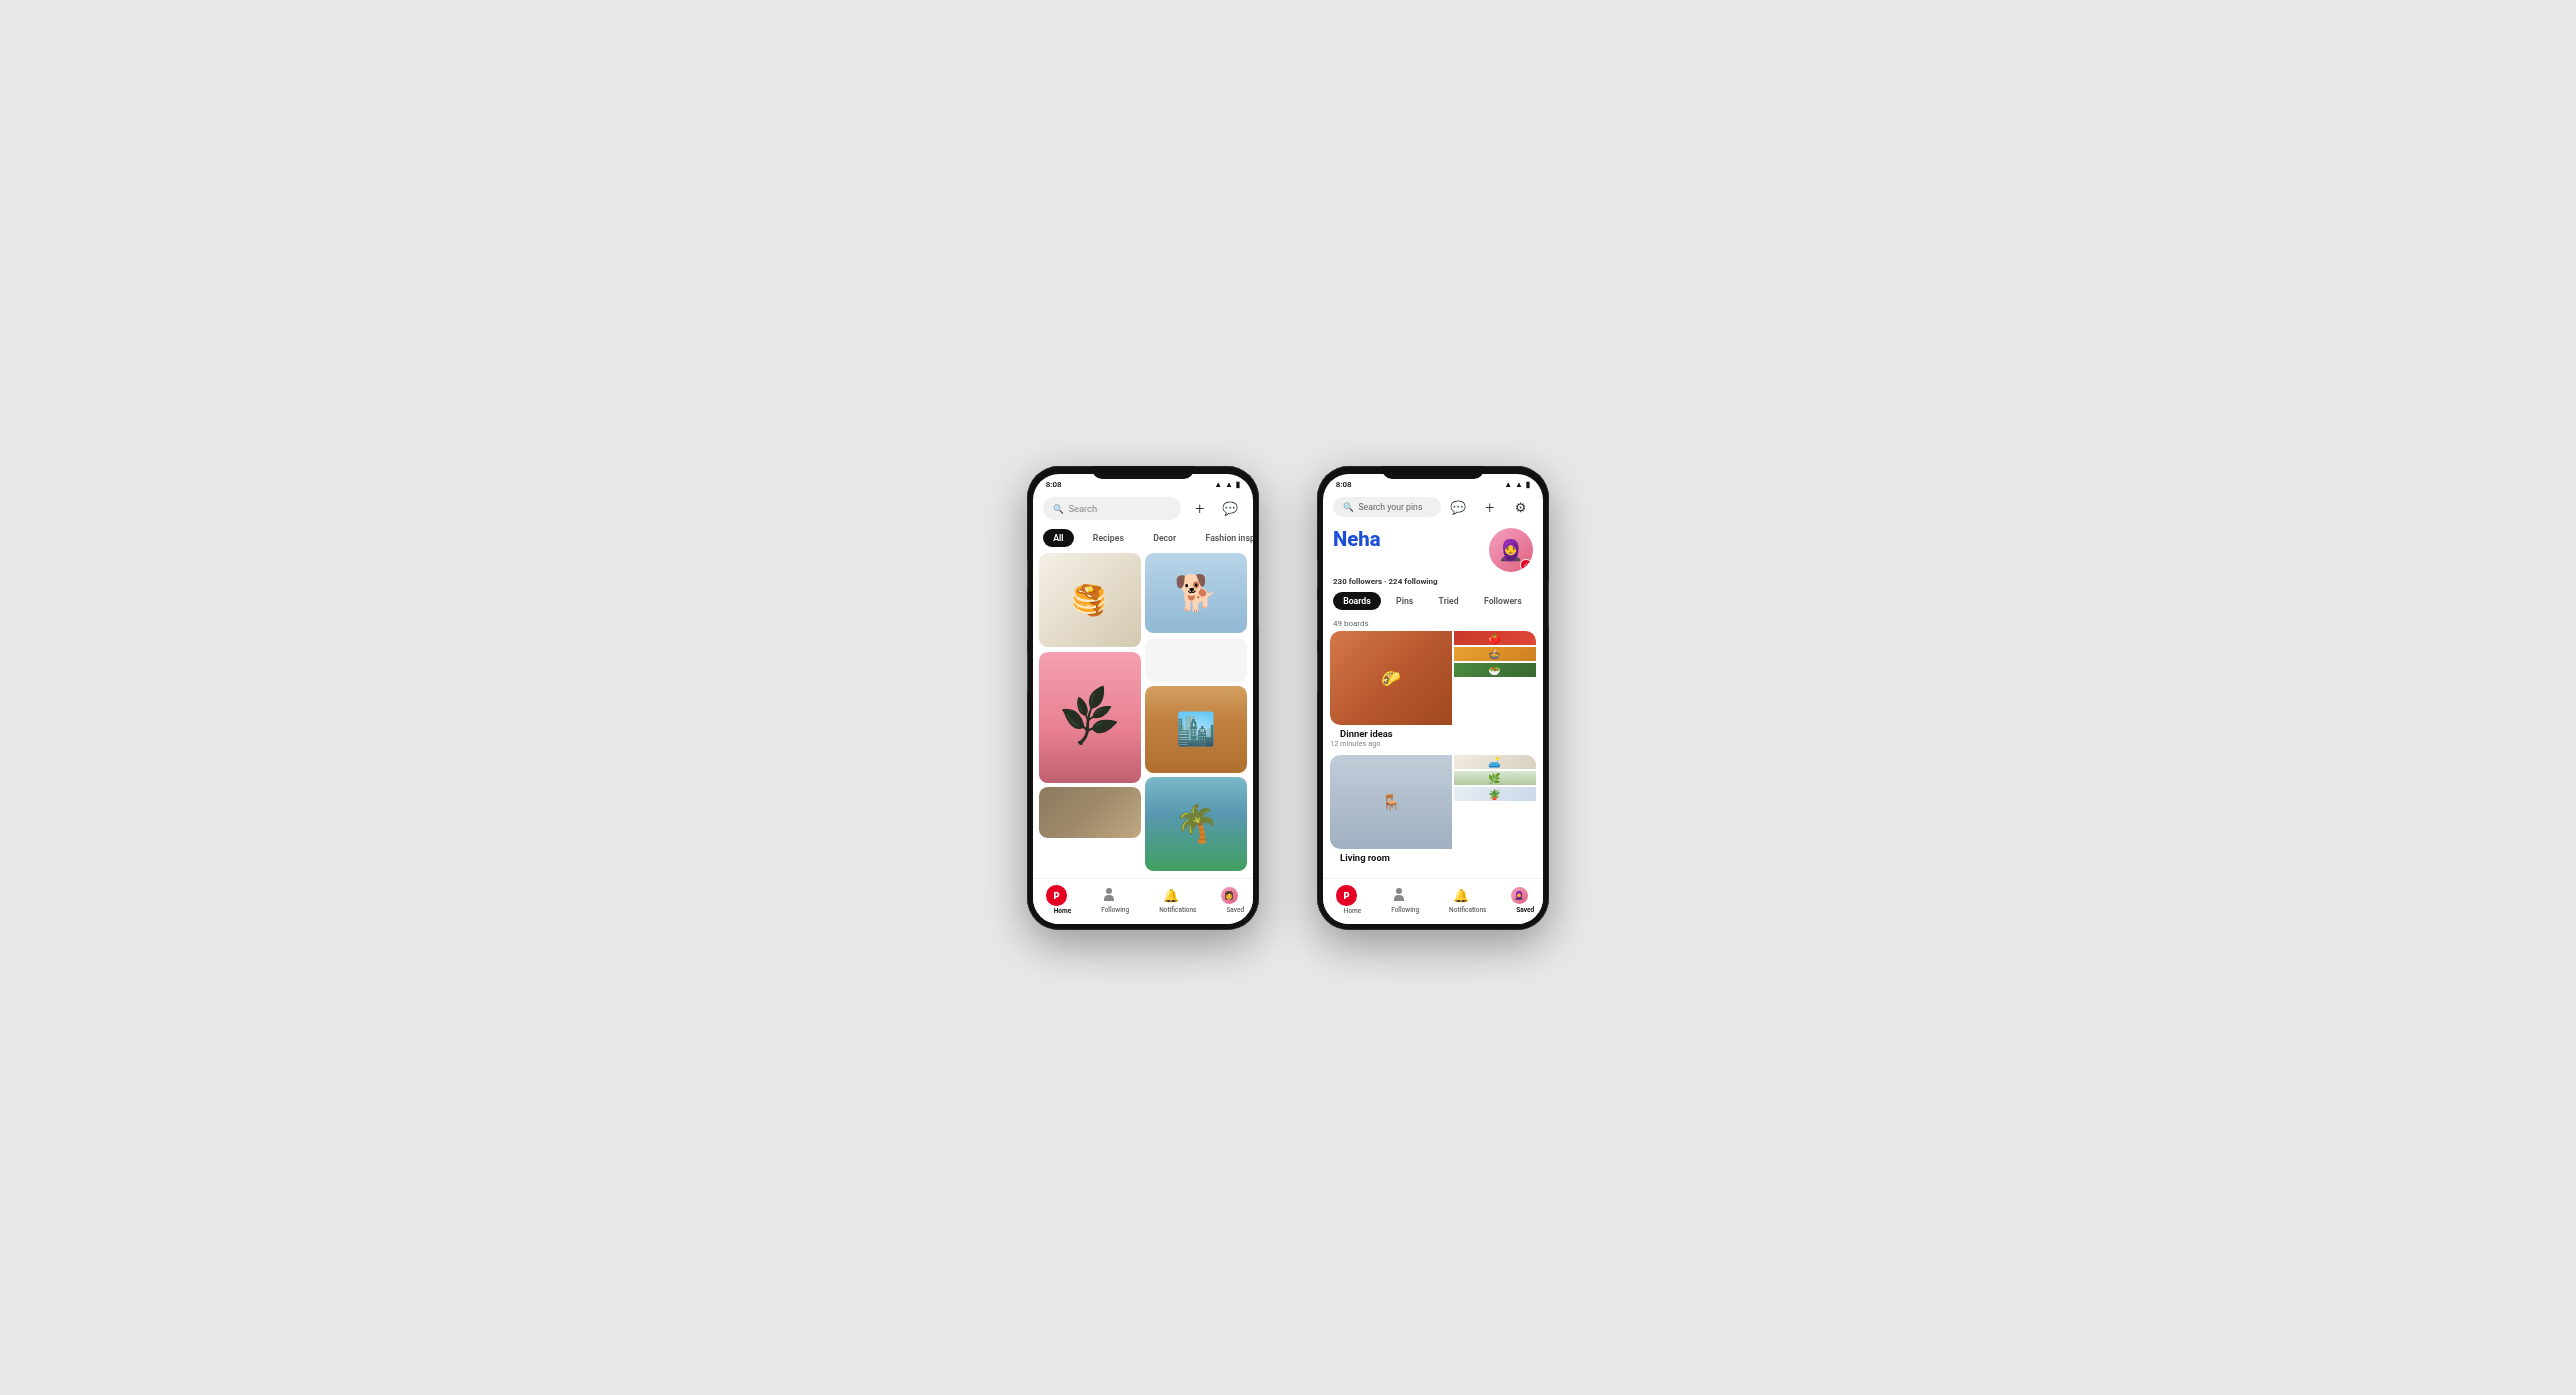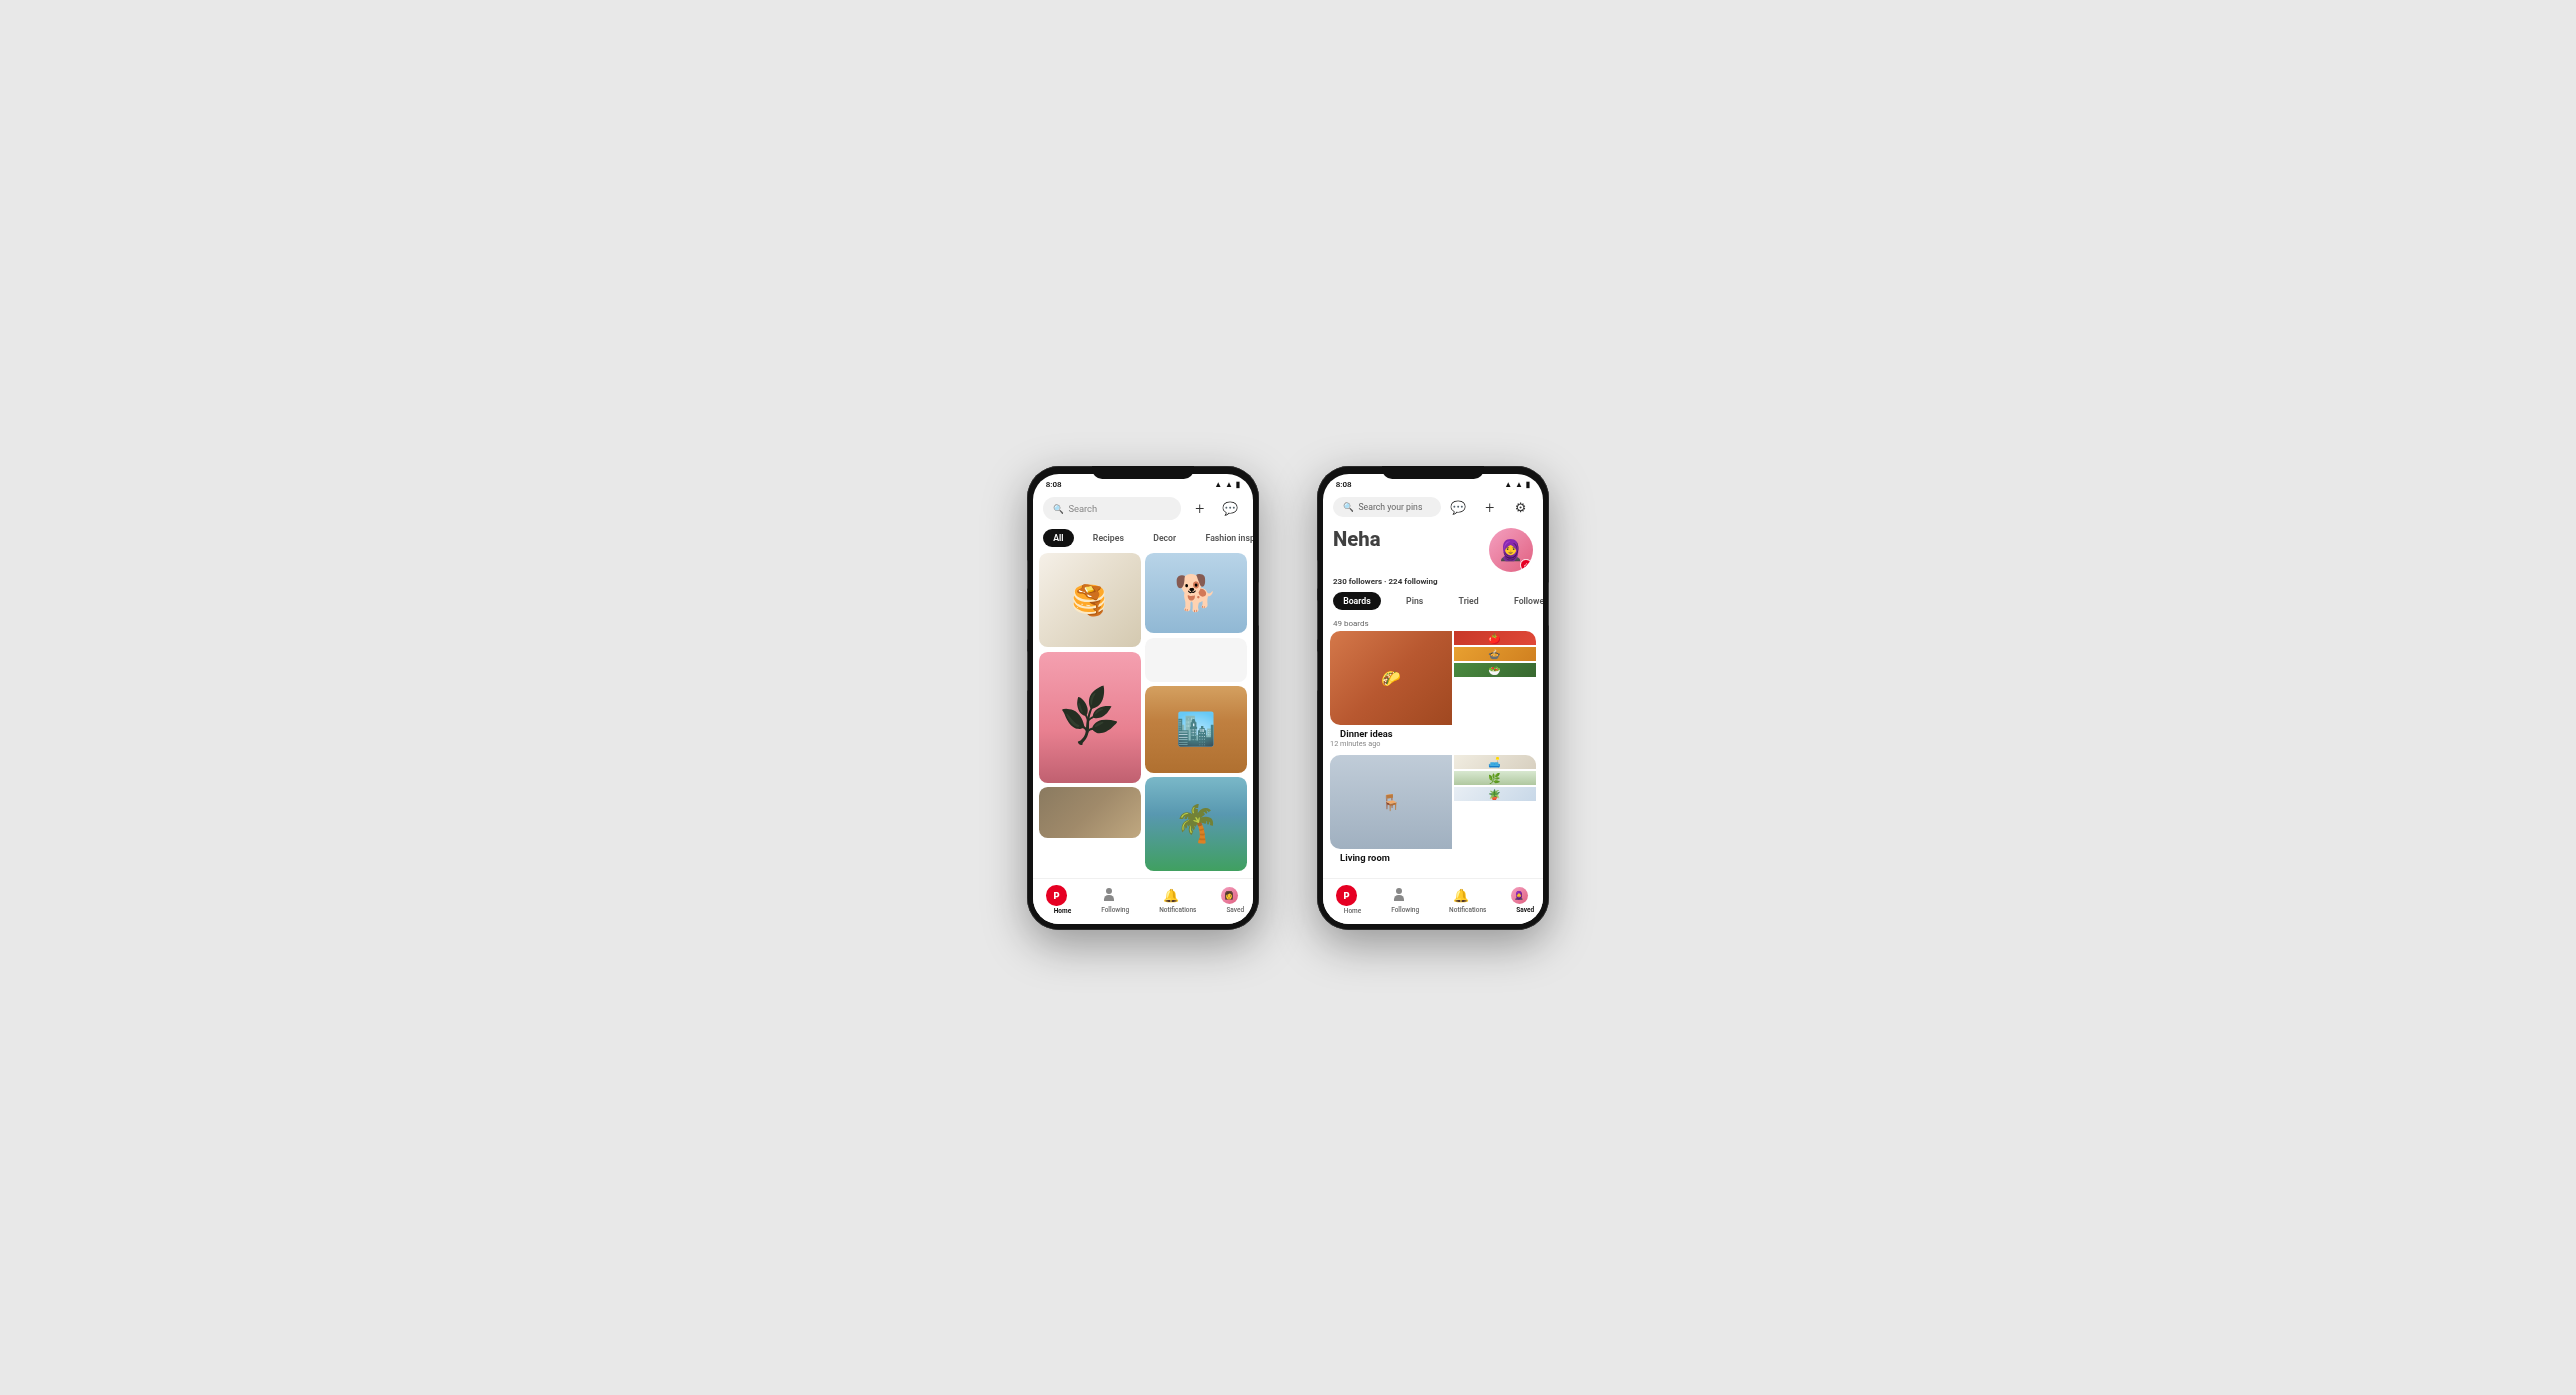--- a/index.html
+++ b/index.html
@@ -348,21 +348,21 @@
     }
     .profile-top {
       display: flex;
       justify-content: space-between;
       align-items: flex-start;
       margin-bottom: 4.4px;
     }
     .profile-name {
       font-size: 20.3px;
       font-weight: 800;
-      color: #404040;
+      color: #1d4ed8;
       line-height: 1.1;
     }
     .profile-avatar {
       width: 44px;
       height: 44px;
       border-radius: 50%;
       background: linear-gradient(135deg, #f4a0c0 0%, #e06080 100%);
       position: relative;
       overflow: hidden;
       display: flex;
@@ -389,21 +389,21 @@
       font-size: 8px;
       color: #333;
       font-weight: 500;
       margin-bottom: 5.8px;
     }
     .profile-stats span {
       font-weight: 700;
     }
     .profile-tabs {
       display: flex;
-      gap: 15px;
+      gap: 5px;
     }
     .profile-tab {
       padding: 4.4px 10.2px;
       border-radius: 14.5px;
       font-size: 8.7px;
       font-weight: 600;
       cursor: pointer;
     }
     .profile-tab.active {
       background: #111;

